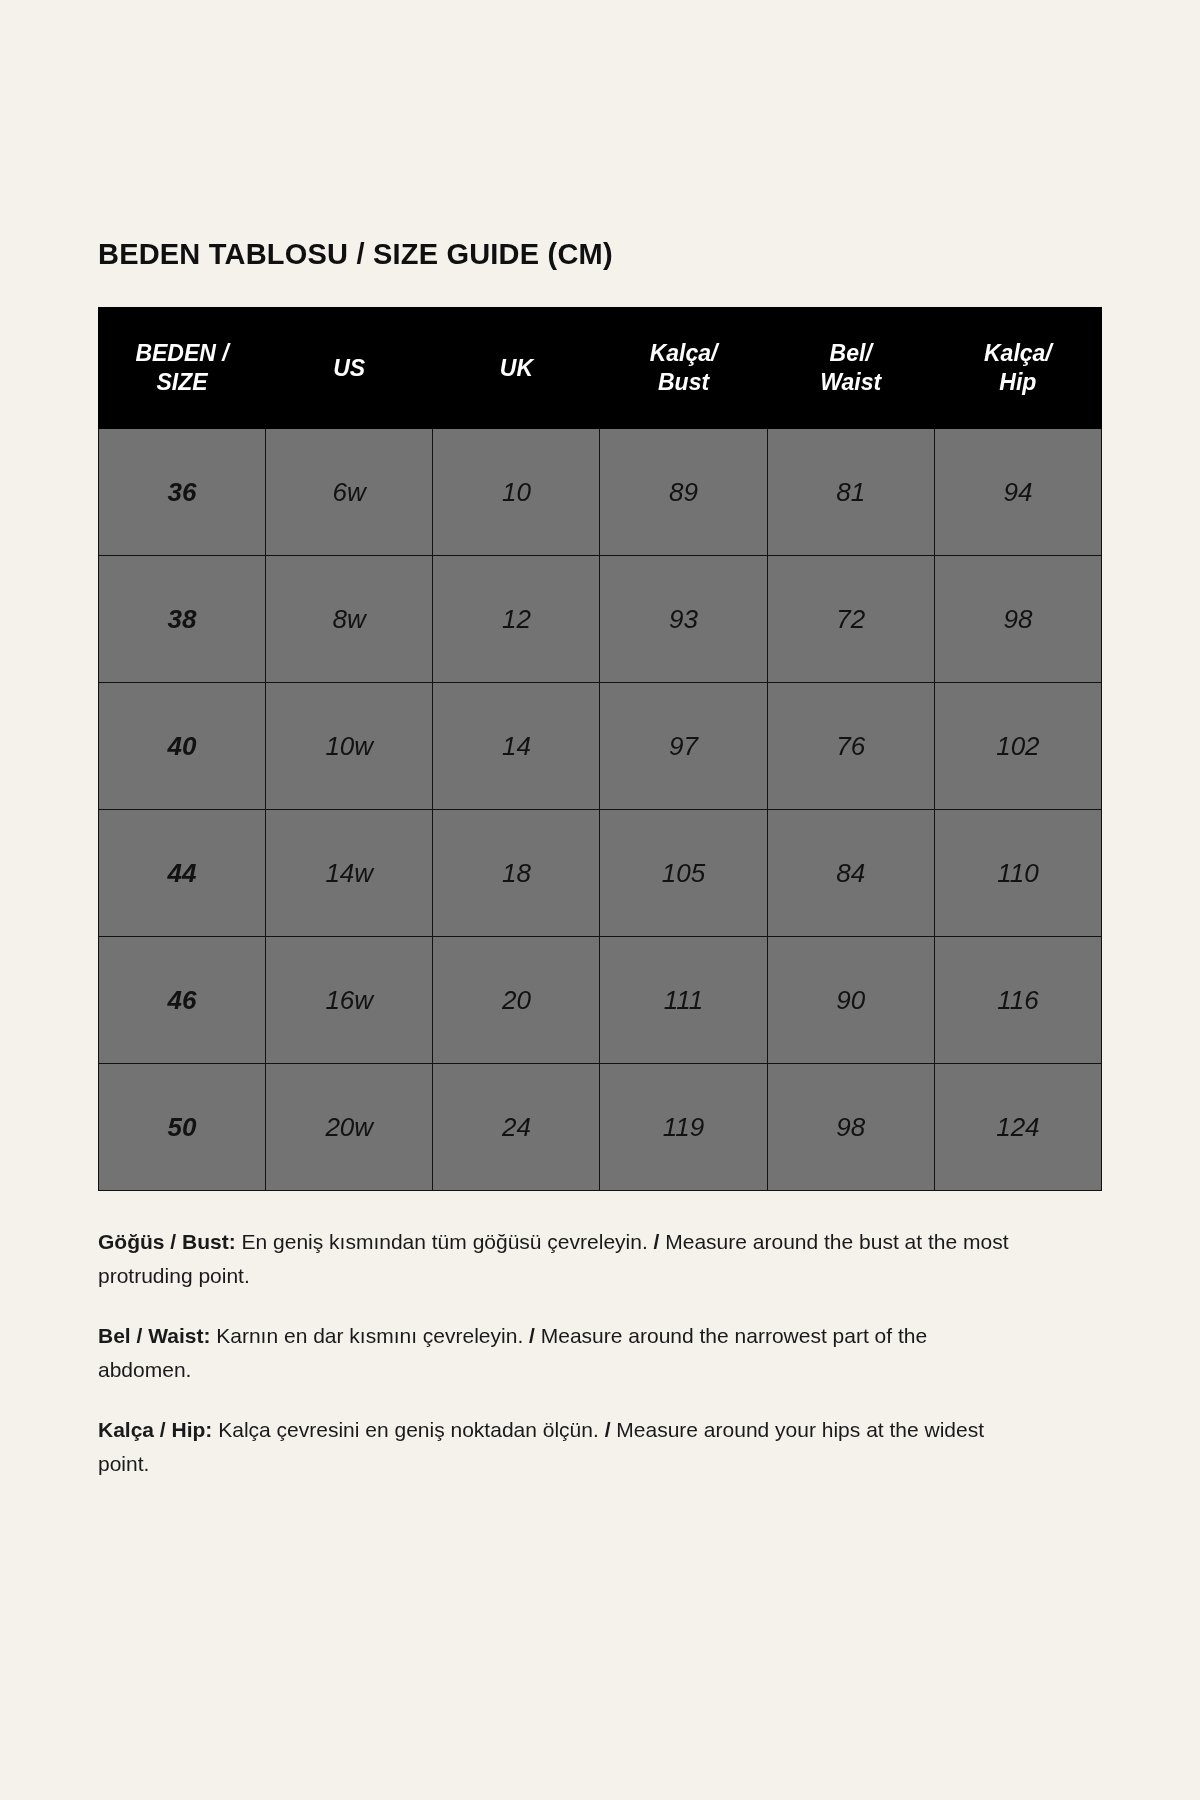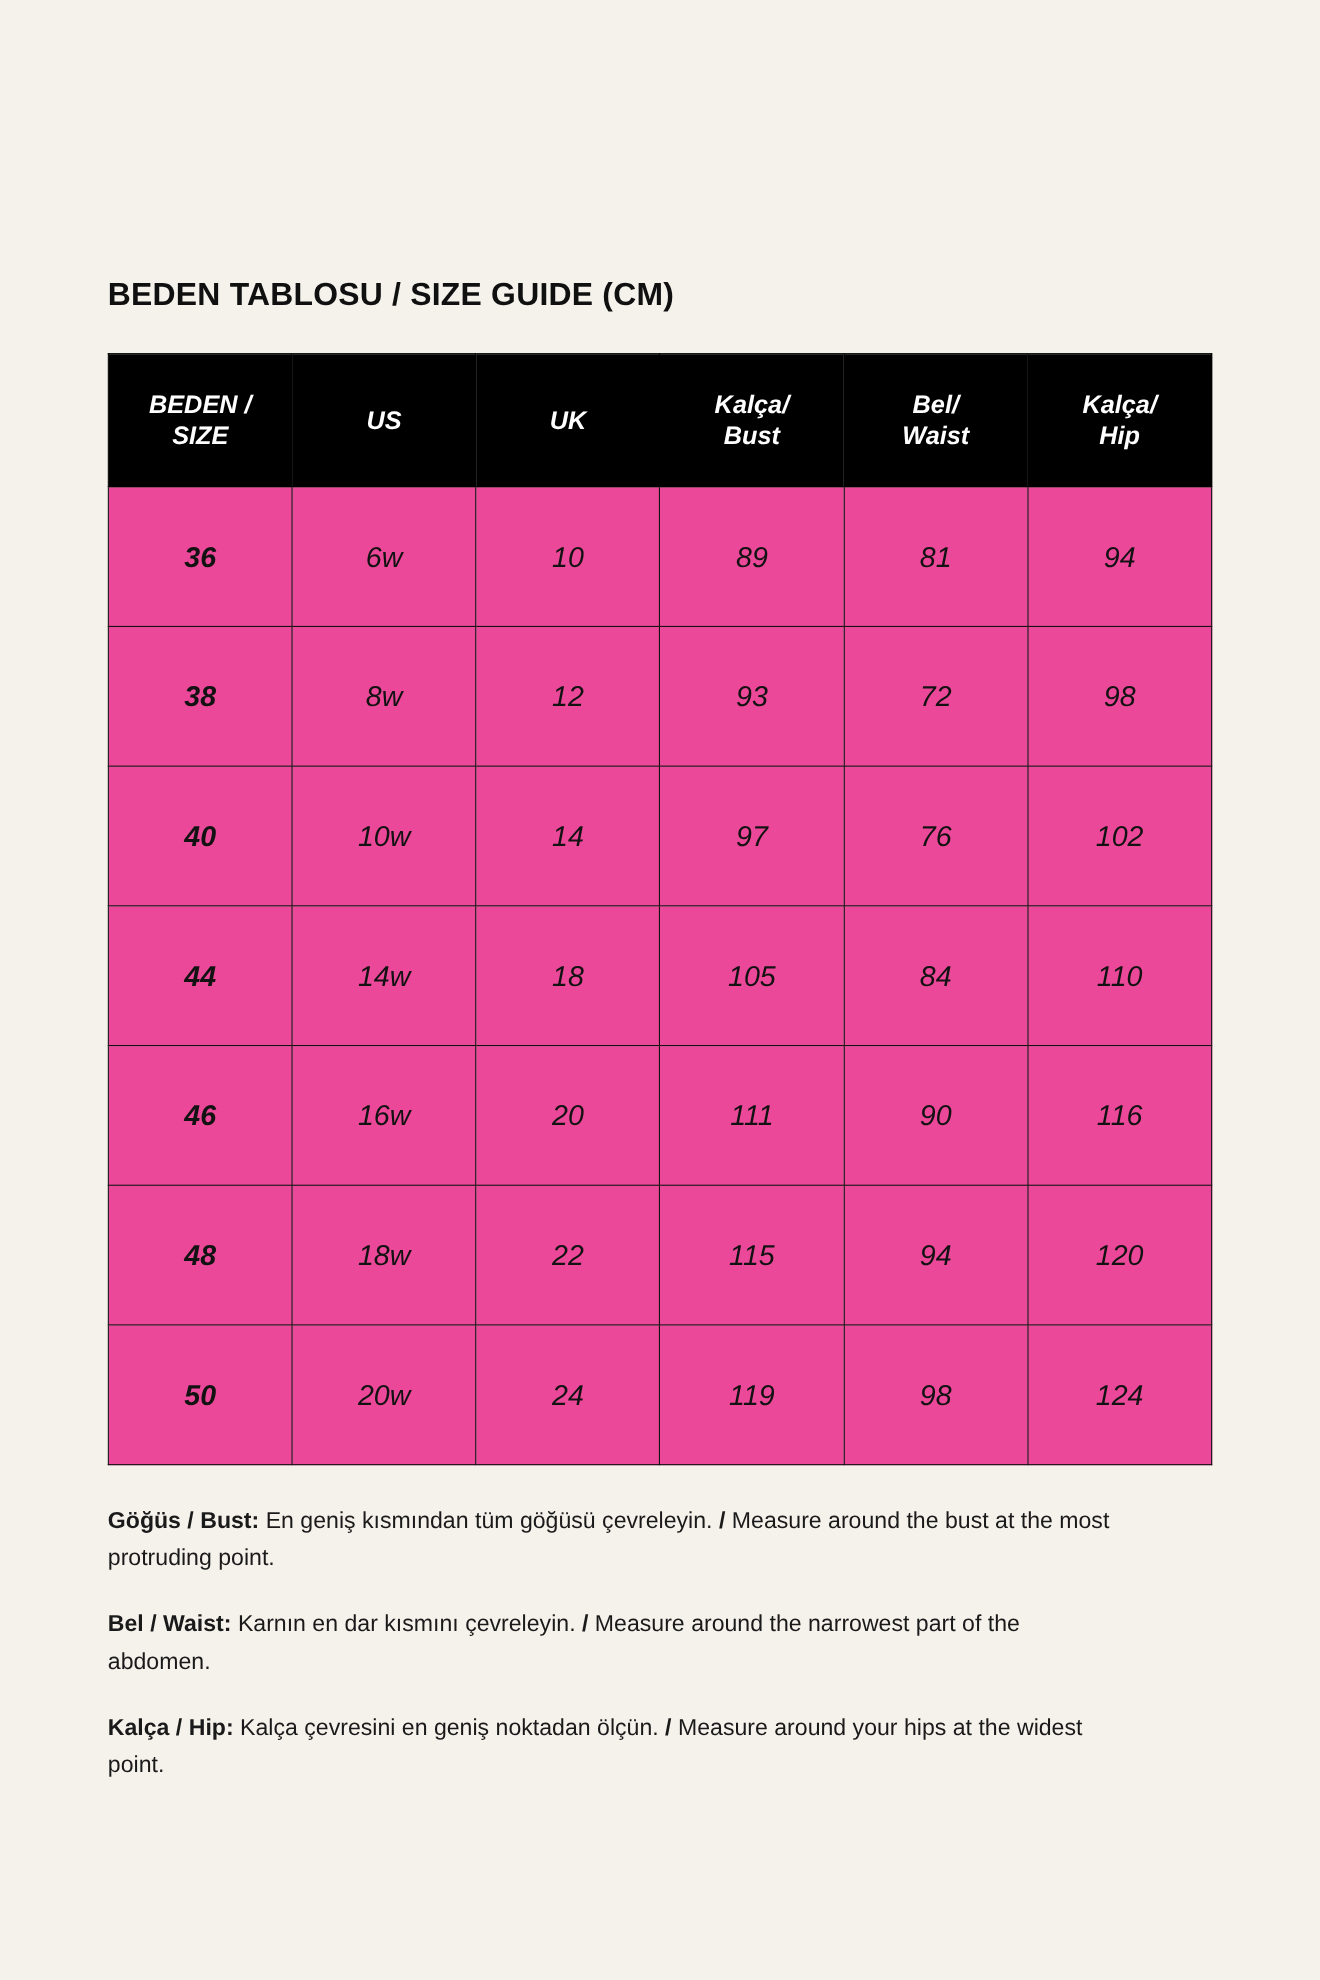--- a/index.html
+++ b/index.html
@@ -16,21 +16,21 @@
   }
   .page {
     position: relative;
     width: 1200px;
     height: 1800px;
     box-sizing: border-box;
   }
   .content {
     position: absolute;
     left: 98px;
-    top: 252px;
+    top: 238px;
     width: 1004px;
   }
   .title {
     font-size: 29px;
     font-weight: bold;
     letter-spacing: 0.2px;
     margin: 0 0 36px 0;
     color: #101010;
   }
   table.size-table {
@@ -49,21 +49,21 @@
     background: #000000;
     color: #ffffff;
     font-size: 23px;
     font-weight: bold;
     line-height: 1.25;
     height: 108px;
     padding: 6px 4px;
     border-color: #000000;
   }
   table.size-table tbody td {
-    background: #ec4899;
+    background: #737373;
     font-size: 26px;
     height: 118px;
     padding: 4px;
     font-weight: normal;
     color: #121212;
   }
   table.size-table tbody td.size-col {
     font-weight: bold;
   }
   .notes {
@@ -152,28 +152,20 @@
         </tr>
         <tr>
           <td class="size-col">46</td>
           <td>16w</td>
           <td>20</td>
           <td>111</td>
           <td>90</td>
           <td>116</td>
         </tr>
         <tr>
-          <td class="size-col">48</td>
-          <td>18w</td>
-          <td>22</td>
-          <td>115</td>
-          <td>94</td>
-          <td>120</td>
-        </tr>
-        <tr>
           <td class="size-col">50</td>
           <td>20w</td>
           <td>24</td>
           <td>119</td>
           <td>98</td>
           <td>124</td>
         </tr>
       </tbody>
     </table>
 

